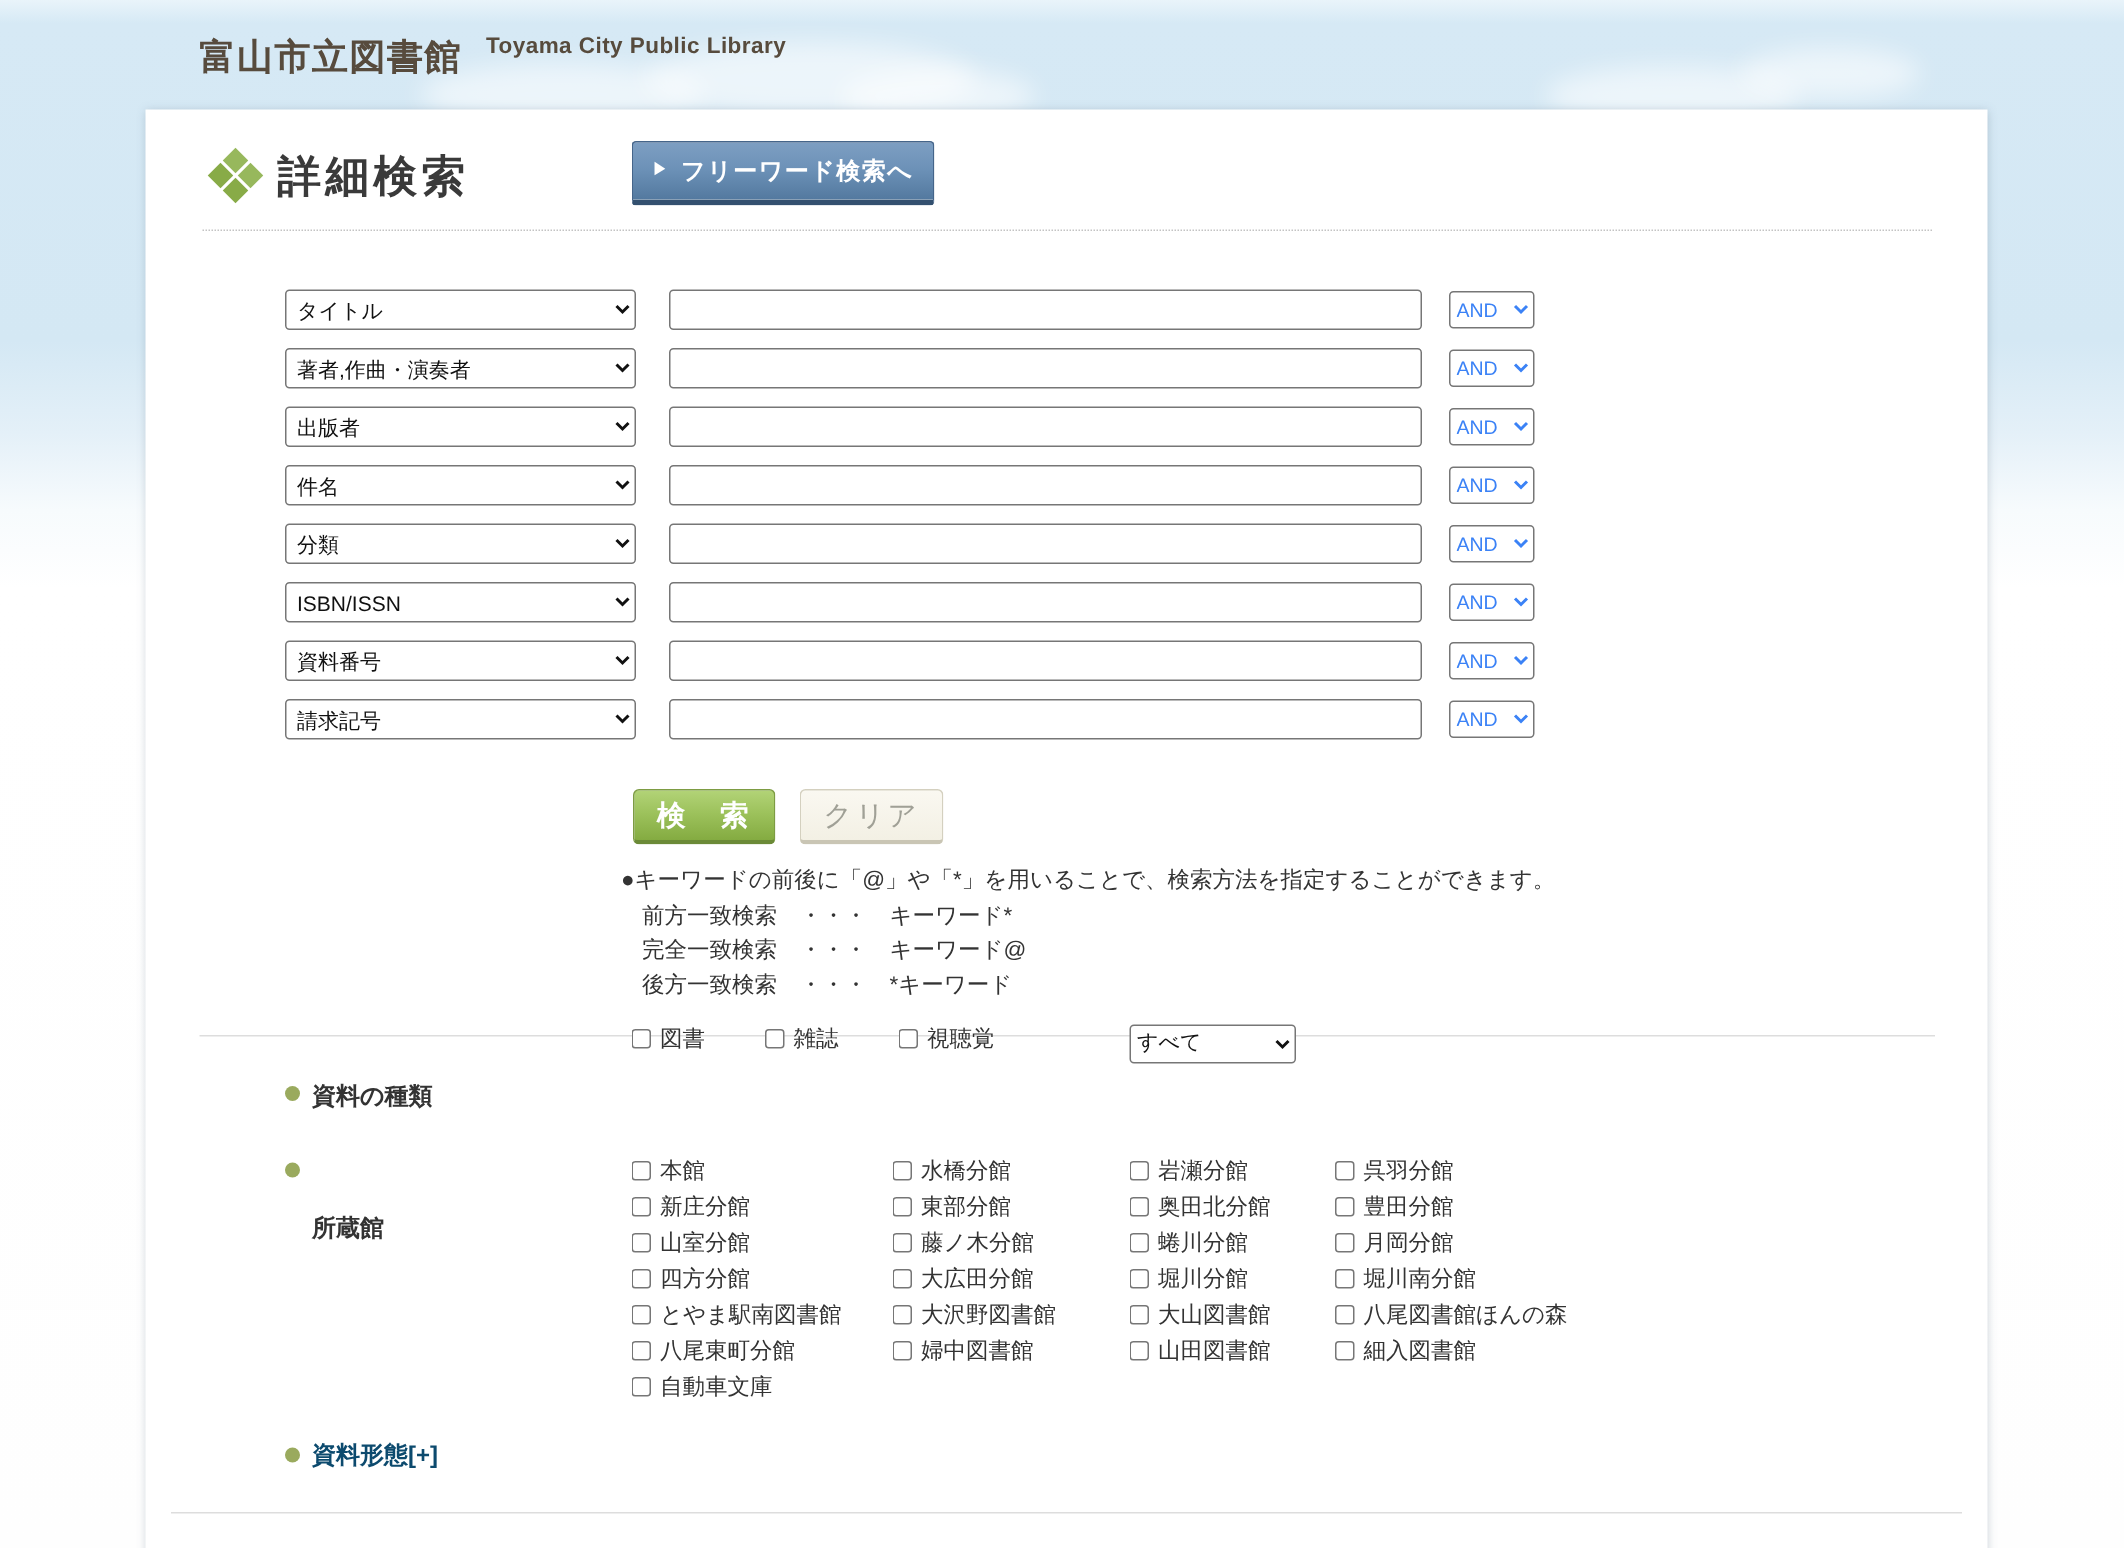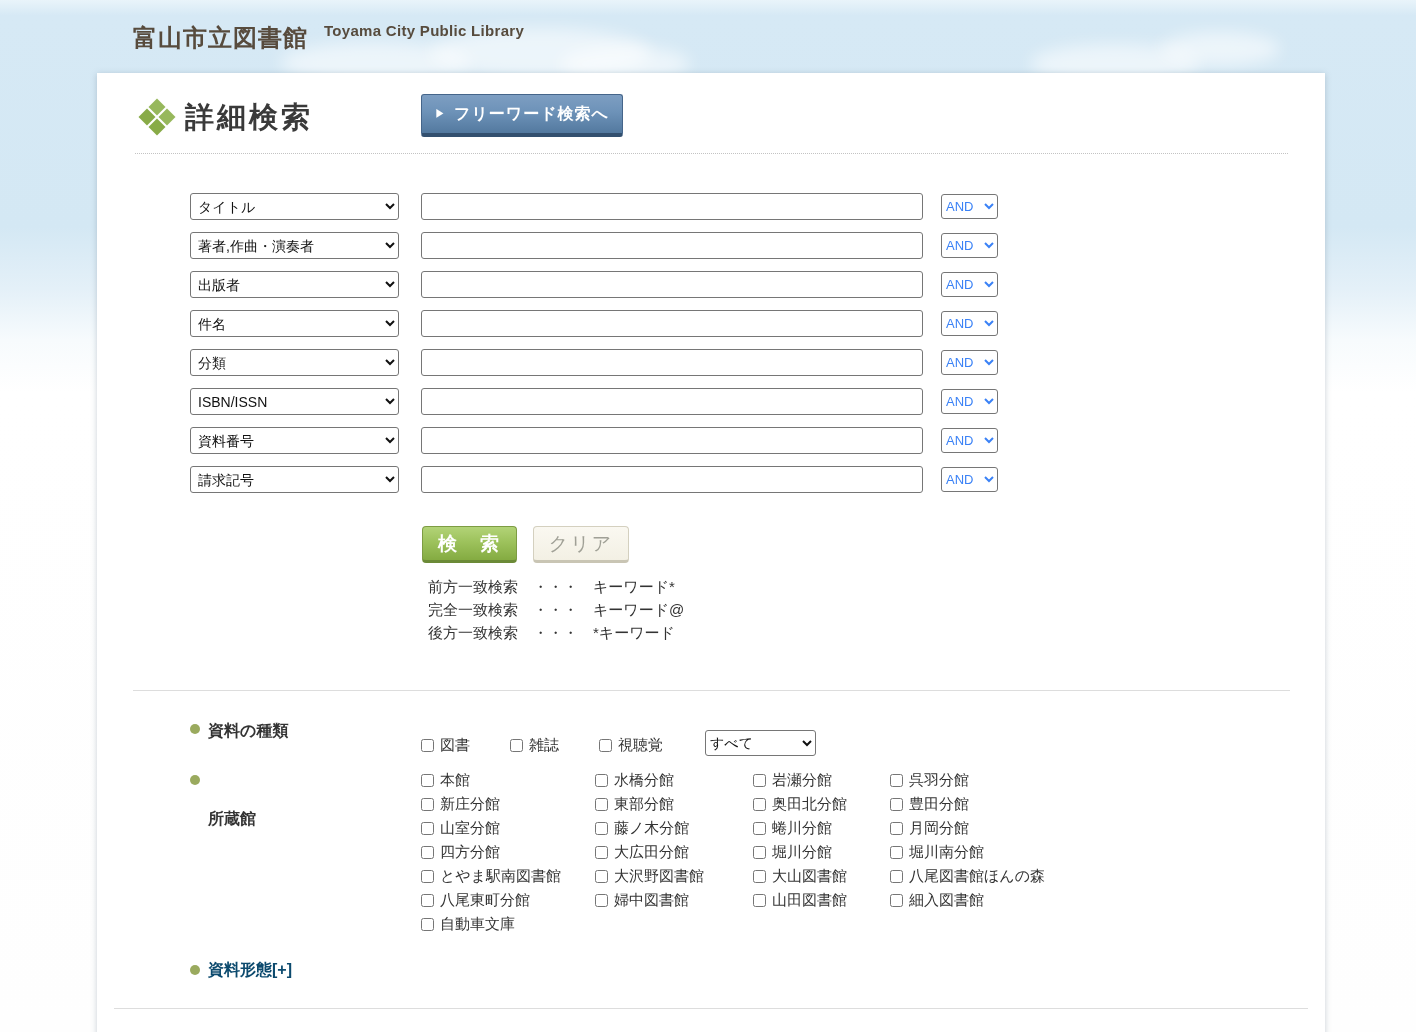--- a/index.html
+++ b/index.html
@@ -58,21 +58,21 @@
   }
   .freeword-btn .tri { font-size: 10px; line-height: 1; }
   .dotted-divider {
     position: absolute; left: 38px; top: 80px; width: 1153px; height: 0;
     border-top: 1px dotted #c3c3c3;
   }
   
   .search-rows { position: absolute; left: 93px; top: 120px; width: 910px; }
   .search-row { display: flex; align-items: center; height: 27px; margin-bottom: 12px; }
   .field-select {
-    width: 209px; height: 27px; font-size: 14px; color: #111;
+    width: 234px; height: 27px; font-size: 14px; color: #111;
     border: 1px solid #767676; border-radius: 3px; background: #fff; padding: 0 3px;
     font-family: inherit;
   }
   .term-input {
     margin-left: 22px; width: 502px; height: 27px;
     border: 1px solid #767676; border-radius: 3px; padding: 0 6px; font-size: 14px;
     font-family: inherit;
   }
   .op-select {
     margin-left: 18px; width: 57px; height: 25px; font-size: 13px; color: #3b82f6;
@@ -111,28 +111,28 @@
   .section-label {
     position: absolute; font-size: 16px; font-weight: bold; color: #333;
     white-space: nowrap;
   }
   .chk {
     display: inline-flex; align-items: center; gap: 6px;
     font-size: 15px; color: #333; cursor: pointer; white-space: nowrap;
   }
   .chk input { width: 13px; height: 13px; cursor: pointer; }
   .material-row {
-    position: absolute; left: 324px; top: 656px; height: 27px;
-    display: flex; align-items: flex-end;
+    position: absolute; left: 324px; top: 610px; height: 27px;
+    display: flex; align-items: flex-start; gap: 48px;
   }
   .material-row .chk { margin-right: 40px; }
   .material-select {
     width: 111px; height: 26px; font-size: 14px; color: #111;
     border: 1px solid #767676; border-radius: 3px; background: #fff;
-    font-family: Liberation Serif, serif; margin-left: 2px;
+    font-family: Liberation Mono, monospace; margin-left: 2px;
   }
   .lib-grid {
     position: absolute; left: 324px; top: 695px;
     display: grid; grid-template-columns: 174px 158px 137px auto;
     grid-auto-rows: 24px; align-items: center;
   }
   .format-link {
     position: absolute; left: 111px; top: 887px;
     font-size: 16px; font-weight: bold; color: #0c4a6e;
     cursor: pointer; white-space: nowrap;
@@ -250,20 +250,21 @@
       </select>
     </div>
   </div>
 
   <div class="btn-row">
     <button class="search-btn">検　索</button>
     <button class="clear-btn">クリア</button>
   </div>
 
   <div class="help-block">
+    <div class="help-intro">●キーワードの前後に「@」や「*」を用いることで、検索方法を指定することができます。</div>
     <div>
         <div class="help-line">前方一致検索　・・・　キーワード*</div>
         <div class="help-line">完全一致検索　・・・　キーワード@</div>
         <div class="help-line">後方一致検索　・・・　*キーワード</div>
       </div>
   </div>
 
   <div class="divider mid"></div>
 
   <span class="bullet" style="left:93px; top:651px;"></span>

